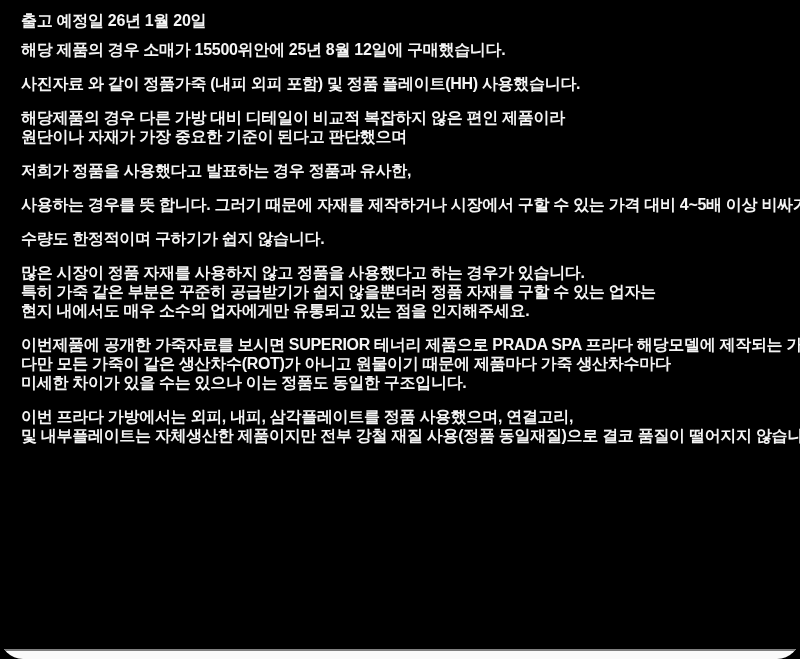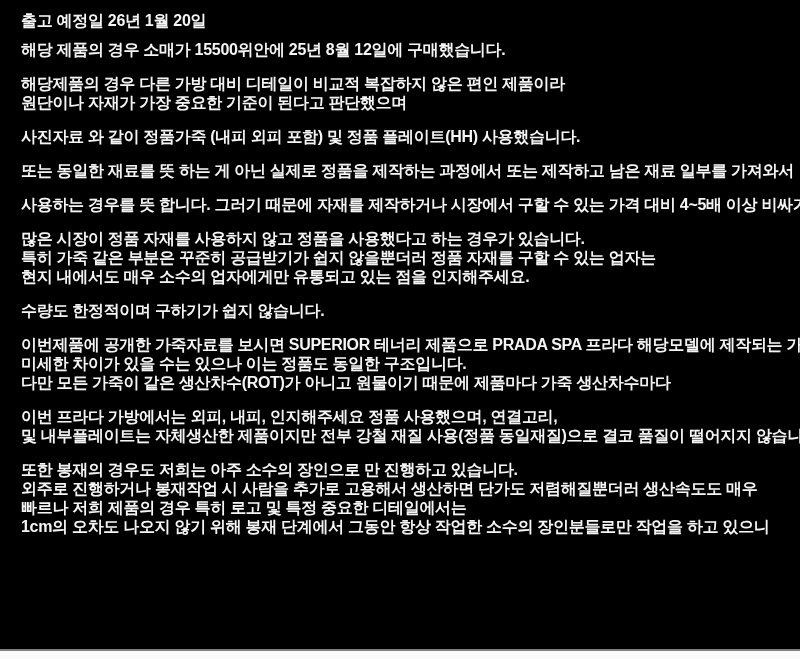--- a/index.html
+++ b/index.html
@@ -7,20 +7,21 @@
     padding: 0;
     background: #000000;
   }
   .page {
     position: relative;
     width: 800px;
     height: 659px;
     background: #000000;
     overflow: hidden;
     font-family: "Liberation Sans", sans-serif;
+    border-radius: 23px;
   }
   .content {
     position: absolute;
     top: 11px;
     left: 21px;
     right: 10px;
     color: #f5f5f5;
     font-size: 16px;
     font-weight: 700;
     line-height: 19px;
@@ -55,61 +56,55 @@
 
     <div class="para first">
       <div class="line">출고 예정일 26년 1월 20일</div>
     </div>
 
     <div class="para">
       <div class="line">해당 제품의 경우 소매가 15500위안에 25년 8월 12일에 구매했습니다.</div>
     </div>
 
     <div class="para">
+      <div class="line">사진자료 와 같이 정품가죽 (내피 외피 포함) 및 정품 플레이트(HH) 사용했습니다.</div>
+    </div>
+
+    <div class="para">
       <div class="line">해당제품의 경우 다른 가방 대비 디테일이 비교적 복잡하지 않은 편인 제품이라</div>
       <div class="line">원단이나 자재가 가장 중요한 기준이 된다고 판단했으며</div>
     </div>
 
     <div class="para">
-      <div class="line">사진자료 와 같이 정품가죽 (내피 외피 포함) 및 정품 플레이트(HH) 사용했습니다.</div>
-    </div>
-
-    <div class="para">
-      <div class="line">또는 동일한 재료를 뜻 하는 게 아닌 실제로 정품을 제작하는 과정에서 또는 제작하고 남은 재료 일부를 가져와서</div>
+      <div class="line">저희가 정품을 사용했다고 발표하는 경우 정품과 유사한,</div>
     </div>
 
     <div class="para">
       <div class="line">사용하는 경우를 뜻 합니다. 그러기 때문에 자재를 제작하거나 시장에서 구할 수 있는 가격 대비 4~5배 이상 비싸기도 할뿐더러</div>
+    </div>
+
+    <div class="para">
+      <div class="line">수량도 한정적이며 구하기가 쉽지 않습니다.</div>
     </div>
 
     <div class="para">
       <div class="line">많은 시장이 정품 자재를 사용하지 않고 정품을 사용했다고 하는 경우가 있습니다.</div>
       <div class="line">특히 가죽 같은 부분은 꾸준히 공급받기가 쉽지 않을뿐더러 정품 자재를 구할 수 있는 업자는</div>
       <div class="line">현지 내에서도 매우 소수의 업자에게만 유통되고 있는 점을 인지해주세요.</div>
     </div>
 
     <div class="para">
-      <div class="line">수량도 한정적이며 구하기가 쉽지 않습니다.</div>
+      <div class="line">이번제품에 공개한 가죽자료를 보시면 SUPERIOR 테너리 제품으로 PRADA SPA 프라다 해당모델에 제작되는 가죽 중</div>
+      <div class="line">다만 모든 가죽이 같은 생산차수(ROT)가 아니고 원물이기 때문에 제품마다 가죽 생산차수마다</div>
+      <div class="line">미세한 차이가 있을 수는 있으나 이는 정품도 동일한 구조입니다.</div>
     </div>
 
     <div class="para">
-      <div class="line">이번제품에 공개한 가죽자료를 보시면 SUPERIOR 테너리 제품으로 PRADA SPA 프라다 해당모델에 제작되는 가죽 중</div>
-      <div class="line">미세한 차이가 있을 수는 있으나 이는 정품도 동일한 구조입니다.</div>
-      <div class="line">다만 모든 가죽이 같은 생산차수(ROT)가 아니고 원물이기 때문에 제품마다 가죽 생산차수마다</div>
-    </div>
-
-    <div class="para">
-      <div class="line">이번 프라다 가방에서는 외피, 내피, 인지해주세요 정품 사용했으며, 연결고리,</div>
+      <div class="line">이번 프라다 가방에서는 외피, 내피, 삼각플레이트를 정품 사용했으며, 연결고리,</div>
       <div class="line">및 내부플레이트는 자체생산한 제품이지만 전부 강철 재질 사용(정품 동일재질)으로 결코 품질이 떨어지지 않습니다.</div>
     </div>
 
-    <div class="para">
-      <div class="line">또한 봉재의 경우도 저희는 아주 소수의 장인으로 만 진행하고 있습니다.</div>
-      <div class="line">외주로 진행하거나 봉재작업 시 사람을 추가로 고용해서 생산하면 단가도 저렴해질뿐더러 생산속도도 매우</div>
-      <div class="line">빠르나 저희 제품의 경우 특히 로고 및 특정 중요한 디테일에서는</div>
-      <div class="line">1cm의 오차도 나오지 않기 위해 봉재 단계에서 그동안 항상 작업한 소수의 장인분들로만 작업을 하고 있으니</div>
-    </div>
 
 
   </div>
 
   <div class="bottom-strip" style="background: rgb(250, 250, 250); border-top-color: rgb(127, 127, 127);"></div>
 </div>
 
 </body></html>

